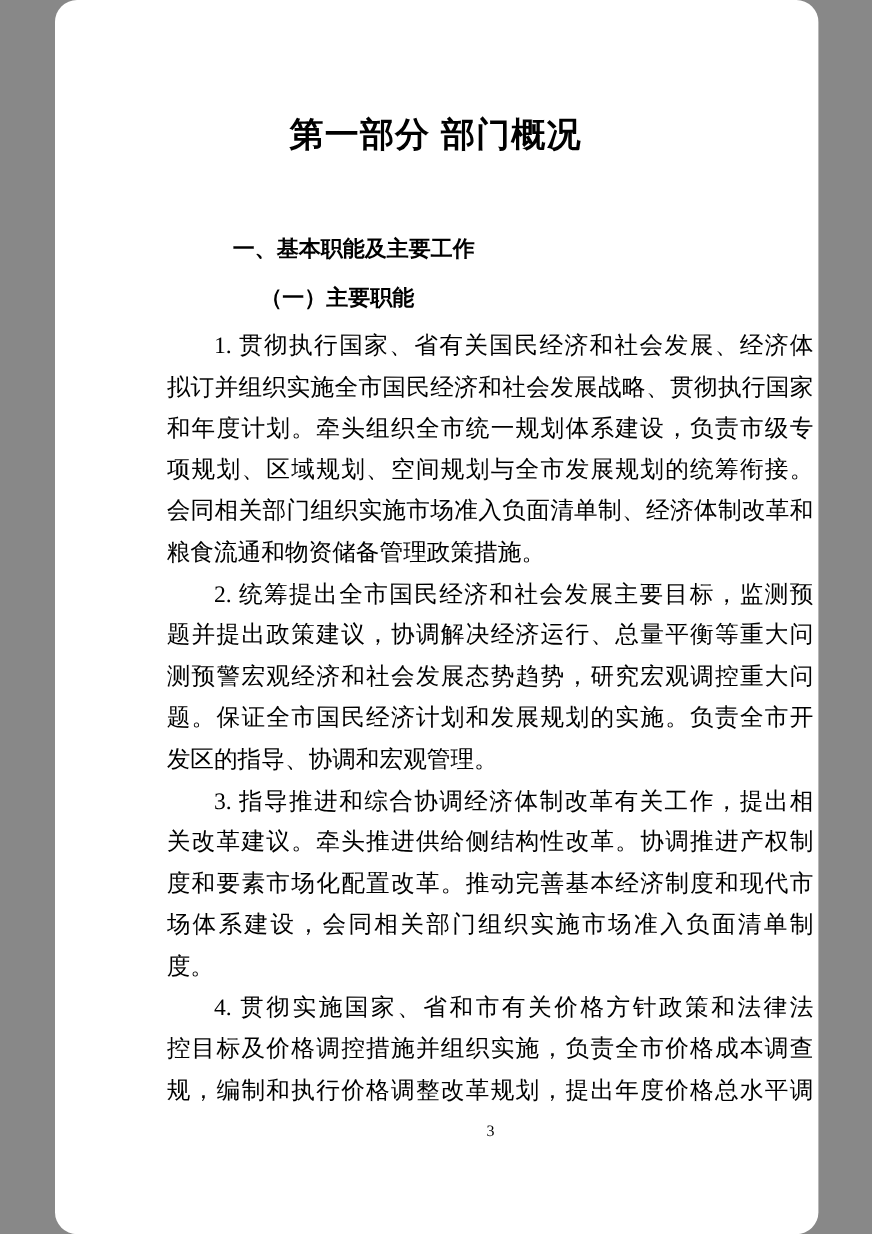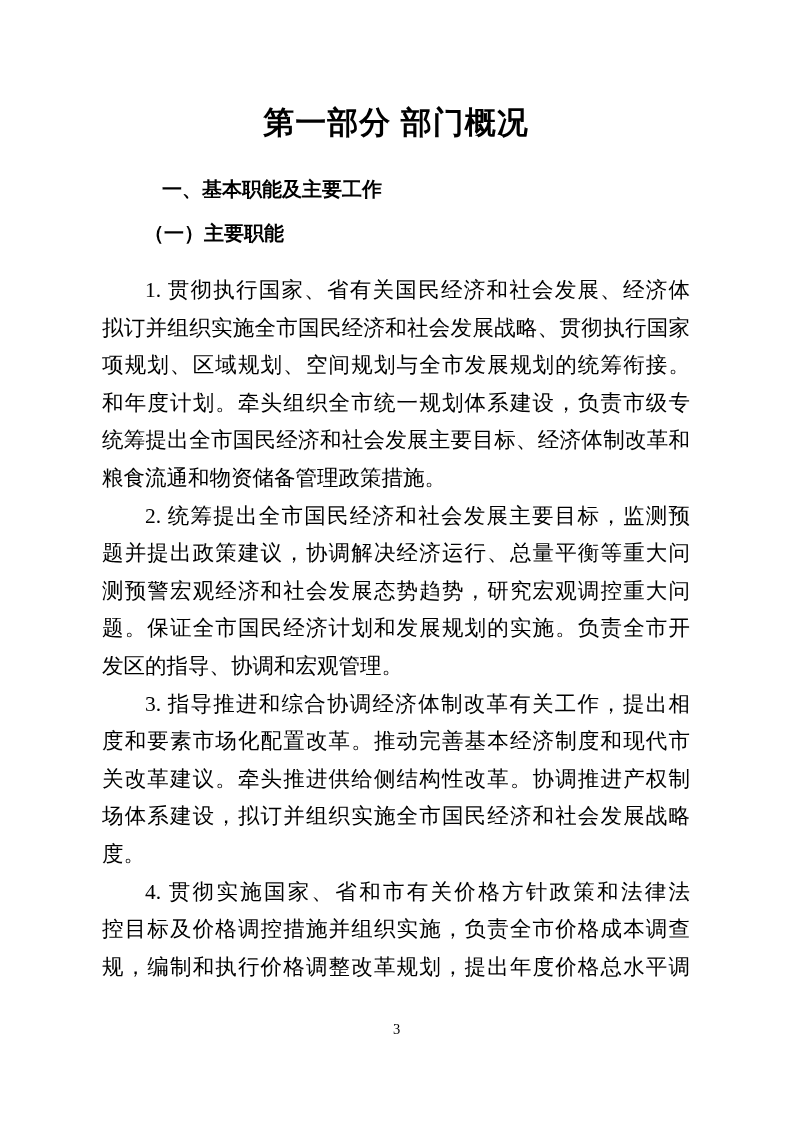--- a/index.html
+++ b/index.html
@@ -1,53 +1,54 @@
 <!DOCTYPE html>
 <html><head>
 <meta charset="utf-8">
 <style>
   * { margin: 0; padding: 0; box-sizing: border-box; }
   html, body { background: #888; }
   .page {
     position: relative;
-    width: 793px;
+    width: 694px;
     height: 1122px;
     margin: 0 auto;
     background: #ffffff;
     color: #000000;
     padding: 103px 103px 0 102px;
     overflow: hidden;
     font-family: "Liberation Serif", "DejaVu Serif", serif;
+    border-radius: 20px;
   }
   .doc-title {
     text-align: center;
     font-family: "Liberation Sans", "DejaVu Sans", sans-serif;
     font-weight: bold;
     font-size: 31px;
     line-height: 40px;
     letter-spacing: 1px;
   }
   .section-heading {
-    margin-top: 34px;
+    margin-top: 72px;
     margin-left: 60px;
     font-family: "Liberation Sans", "DejaVu Sans", sans-serif;
     font-weight: bold;
     font-size: 20px;
     line-height: 24px;
   }
   .subsection-heading {
     margin-top: 20px;
-    margin-left: 42px;
+    margin-left: 85px;
     font-family: "Liberation Serif", "DejaVu Serif", serif;
     font-weight: bold;
     font-size: 20px;
     line-height: 24px;
   }
   .body-text {
-    margin-top: 27px;
+    margin-top: 13px;
     width: 588px;
     font-size: 21.5px;
   }
   .line {
     line-height: 37.6px;
     height: 37.6px;
     text-align: justify;
     text-align-last: justify;
     white-space: nowrap;
     overflow: hidden;
@@ -74,39 +75,39 @@
 
   <div class="section-heading">一、基本职能及主要工作</div>
 
   <div class="subsection-heading">（一）主要职能</div>
 
   <div class="body-text">
 
     <div class="para">
       <div class="line first">1. 贯彻执行国家、省有关国民经济和社会发展、经济体</div>
       <div class="line">拟订并组织实施全市国民经济和社会发展战略、贯彻执行国家</div>
+      <div class="line">和年度计划。牵头组织全市统一规划体系建设，负责市级专</div>
       <div class="line">项规划、区域规划、空间规划与全市发展规划的统筹衔接。</div>
-      <div class="line">和年度计划。牵头组织全市统一规划体系建设，负责市级专</div>
-      <div class="line">统筹提出全市国民经济和社会发展主要目标、经济体制改革和</div>
+      <div class="line">会同相关部门组织实施市场准入负面清单制、经济体制改革和</div>
       <div class="line last">粮食流通和物资储备管理政策措施。</div>
     </div>
 
     <div class="para">
       <div class="line first">2. 统筹提出全市国民经济和社会发展主要目标，监测预</div>
       <div class="line">题并提出政策建议，协调解决经济运行、总量平衡等重大问</div>
       <div class="line">测预警宏观经济和社会发展态势趋势，研究宏观调控重大问</div>
       <div class="line">题。保证全市国民经济计划和发展规划的实施。负责全市开</div>
       <div class="line last">发区的指导、协调和宏观管理。</div>
     </div>
 
     <div class="para">
       <div class="line first">3. 指导推进和综合协调经济体制改革有关工作，提出相</div>
+      <div class="line">关改革建议。牵头推进供给侧结构性改革。协调推进产权制</div>
       <div class="line">度和要素市场化配置改革。推动完善基本经济制度和现代市</div>
-      <div class="line">关改革建议。牵头推进供给侧结构性改革。协调推进产权制</div>
-      <div class="line">场体系建设，拟订并组织实施全市国民经济和社会发展战略</div>
+      <div class="line">场体系建设，会同相关部门组织实施市场准入负面清单制</div>
       <div class="line last">度。</div>
     </div>
 
     <div class="para">
       <div class="line first">4. 贯彻实施国家、省和市有关价格方针政策和法律法</div>
       <div class="line">控目标及价格调控措施并组织实施，负责全市价格成本调查</div>
       <div class="line">规，编制和执行价格调整改革规划，提出年度价格总水平调</div>
     </div>
 
   </div>

